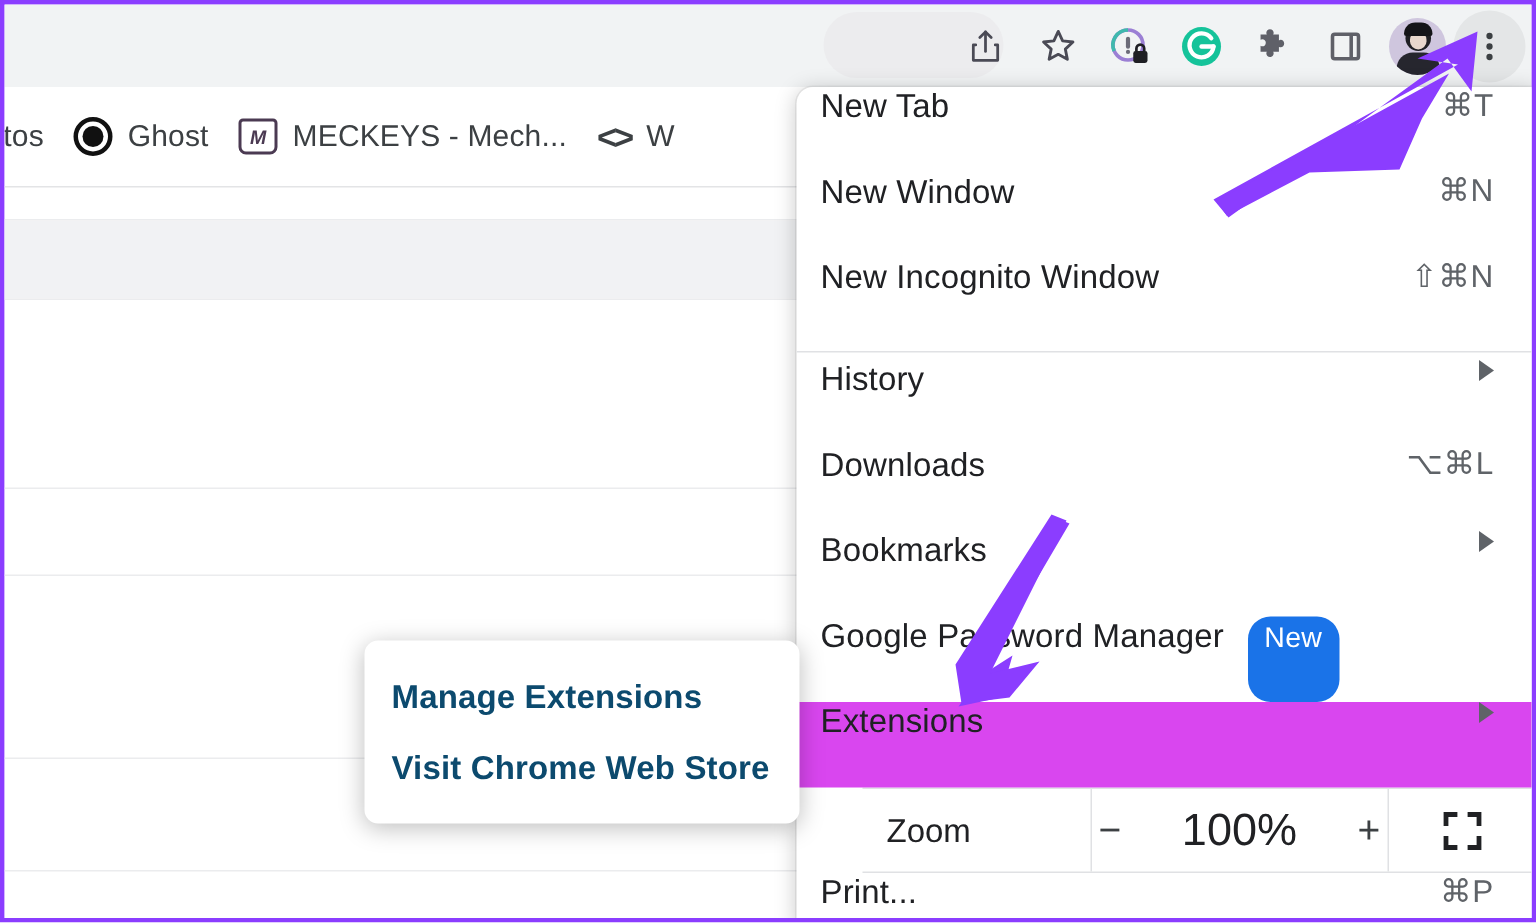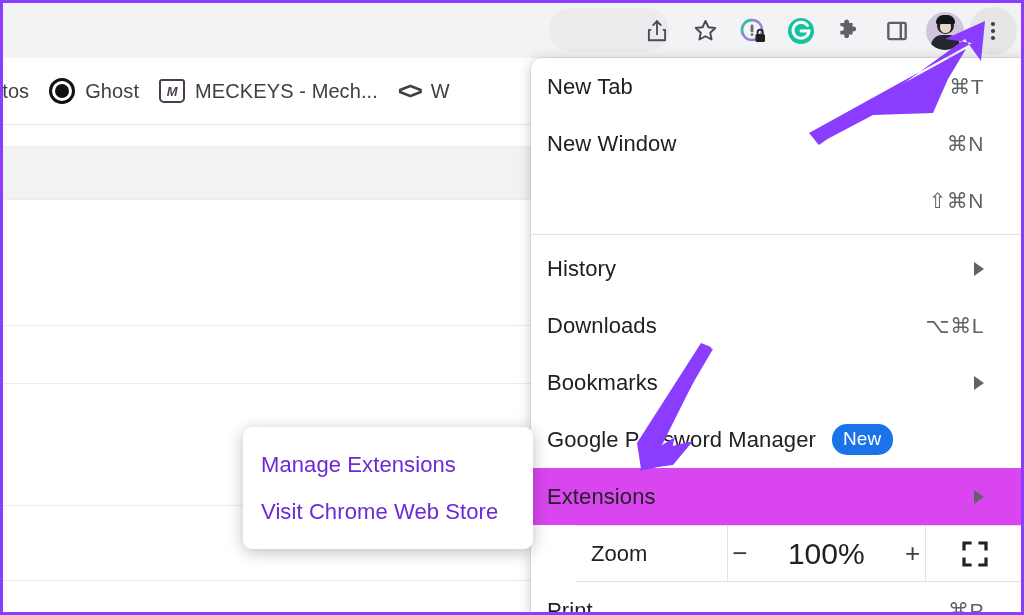--- a/index.html
+++ b/index.html
@@ -187,22 +187,21 @@
     background: #ffffff;
     border-radius: 11px 0 0 0;
     box-shadow: 0 2px 14px rgba(0,0,0,0.22), 0 0 0 1px rgba(0,0,0,0.06);
     overflow: hidden;
   }
 
   .mi {
     position: relative;
     height: 57px;
     display: flex;
-    align-items: center;
-    padding: 0 40px 0 16px;
+    padding: 0 28px 0 16px;
     font-size: 22px;
     color: #202124;
   }
   .mi-label { flex: 0 0 auto; letter-spacing: 0.1px; }
   .mi-spacer { flex: 1 1 auto; }
   .mi-accel {
     font-size: 21px;
     color: #5f6368;
     letter-spacing: 0.5px;
   }
@@ -270,22 +269,23 @@
     border-radius: 9px;
     box-shadow: 0 3px 16px rgba(0,0,0,0.26);
     padding: 14px 0;
   }
   .smi {
     height: 47px;
     display: flex;
     align-items: center;
     padding-left: 18px;
     font-size: 22px;
-    color: #6d28d9;
+    color: #0c4a6e;
     letter-spacing: 0.1px;
+    font-weight: bold;
   }
 
   
   .anno {
     position: absolute;
     left: 0; top: 0;
     width: 1024px; height: 615px;
     pointer-events: none;
   }
 </style>
@@ -408,20 +408,21 @@
       <span class="mi-accel">⌘T</span>
     </div>
 
     <div class="mi">
       <span class="mi-label">New Window</span>
       <span class="mi-spacer"></span>
       <span class="mi-accel">⌘N</span>
     </div>
 
     <div class="mi">
+      <span class="mi-label">New Incognito Window</span>
       <span class="mi-spacer"></span>
       <span class="mi-accel">⇧⌘N</span>
     </div>
 
     <div class="menu-sep"></div>
 
     <div class="mi">
       <span class="mi-label">History</span>
       <span class="mi-spacer"></span>
       <span class="mi-arrow"></span>

